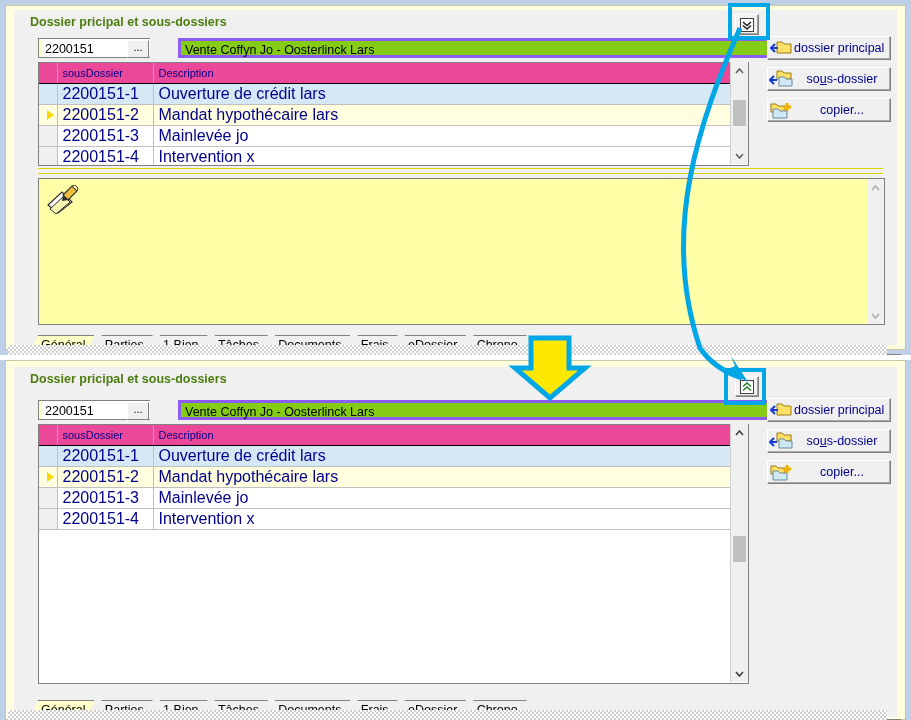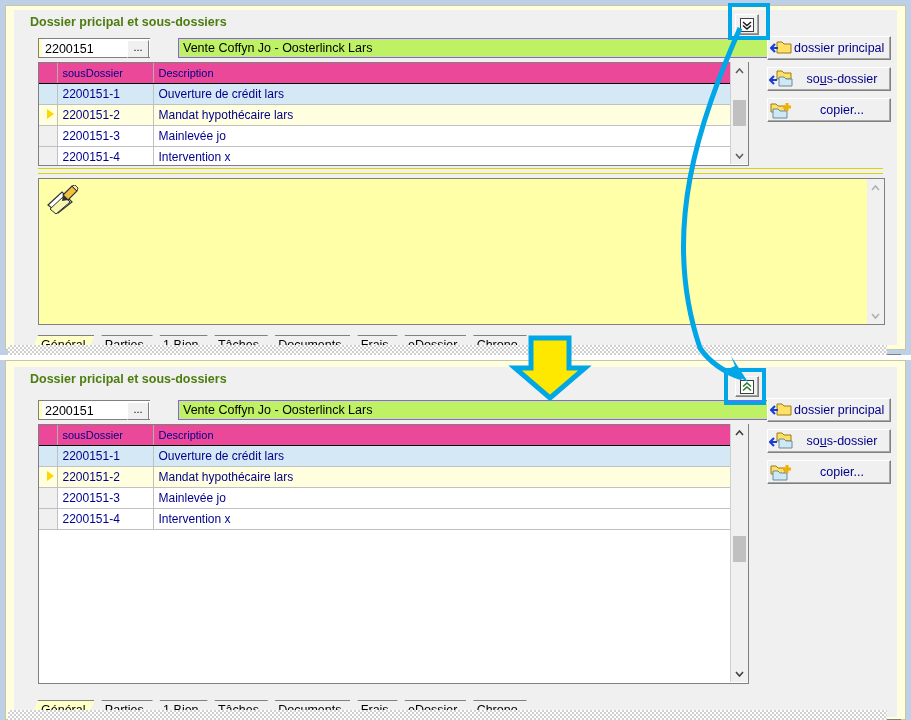--- a/index.html
+++ b/index.html
@@ -57,21 +57,21 @@
     font-family:"Liberation Sans", sans-serif;font-size:12.5px;color:#000;
   }
   .ellipsis-btn{
     position:absolute;right:1px;top:1px;width:20px;height:16px;
     background:#f0f0f0;border:1px solid #808080;
     border-top-color:#fff;border-left-color:#fff;
     font-size:11px;line-height:13px;text-align:center;cursor:pointer;
   }
   .fld-desc{
     position:absolute;left:140px;top:0;width:702px;height:20px;
-    box-sizing:border-box;background:#bef264;border:1px solid #8b5cf6;
+    box-sizing:border-box;background:#84cc16;border:3px solid #8b5cf6;
   }
   .fld-desc input{
     width:100%;height:18px;border:none;outline:none;background:transparent;
     padding-left:4px;box-sizing:border-box;
     font-family:"Liberation Sans", sans-serif;font-size:12.5px;color:#000;
   }
 
   
   .grid-wrap{
     position:absolute;left:24px;background:#fff;
@@ -79,21 +79,21 @@
   }
   table.grid{border-collapse:collapse;width:100%;table-layout:fixed;}
   table.grid th{
     background:#ec4899;border-right:1px solid #b0b0b0;
     border-bottom:1px solid #000;
     font-weight:normal;font-size:11px;color:#00008b;
     text-align:left;padding:2px 0 2px 5px;height:16px;
   }
   table.grid td{
     border-right:1px solid #c0c0c0;border-bottom:1px solid #c0c0c0;
-    font-size:12px;color:#00008b;padding:1px 0 1px 5px;height:18px;
+    font-size:16px;color:#00008b;padding:1px 0 1px 5px;height:18px;
     white-space:nowrap;overflow:hidden;
   }
   col.c-mark{width:18px;}
   col.c-id{width:96px;}
   th.mark,td.mark{
     background:#f0f0f0;border-right:1px solid #808080;padding:0;
     text-align:center;position:relative;
   }
   tr.row-sel td{background:#d4e8f5;}
   tr.row-cur td{background:#ffffe0;}

